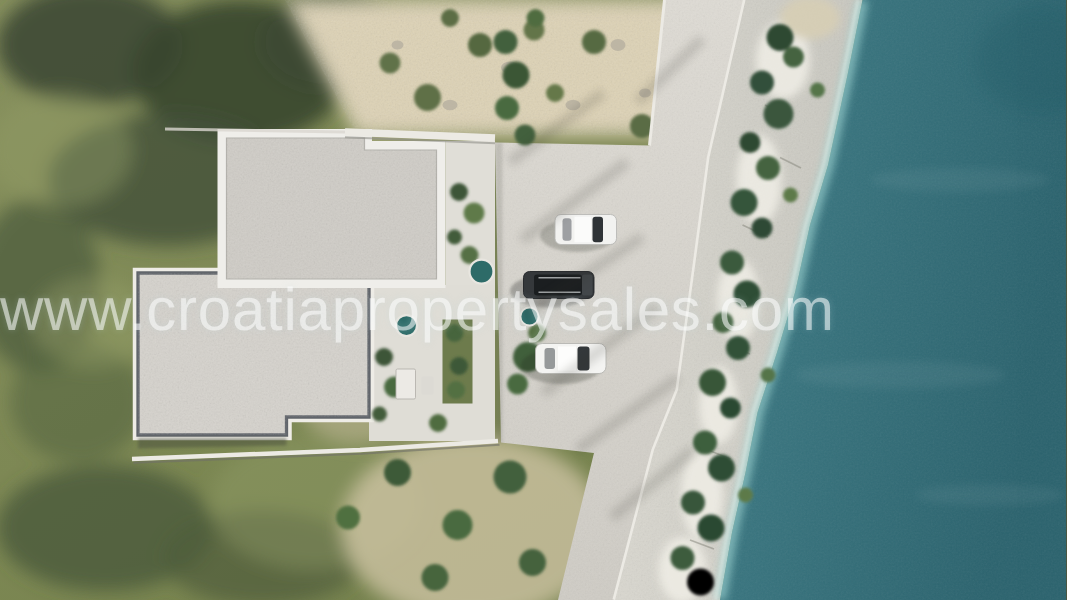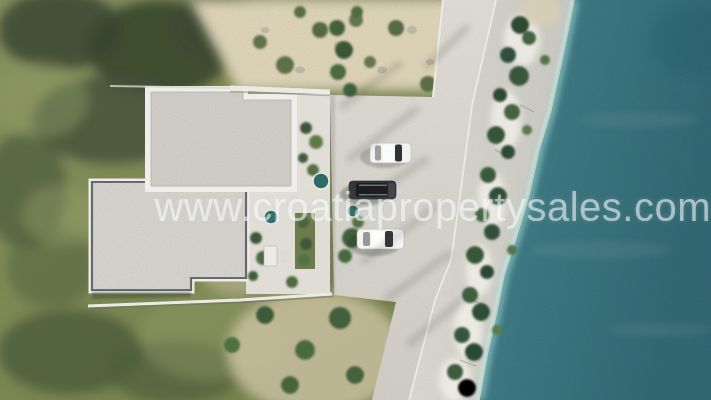--- a/index.html
+++ b/index.html
@@ -3,21 +3,21 @@
 <meta charset="utf-8">
 <style>
   html,body{margin:0;padding:0;background:#222;}
   .stage{
     position:relative;width:711px;height:400px;overflow:hidden;
     background:#7e8855;font-family:"Liberation Sans",sans-serif;
   }
   .stage svg{position:absolute;left:0;top:0;}
   .watermark{
     position:absolute;left:0;top:185px;width:711px;
-    text-align:right;white-space:nowrap;
+    text-align:left;white-space:nowrap;
     font-size:40px;font-weight:400;letter-spacing:.5px;
     color:rgba(255,255,255,0.55);
     text-shadow:0 0 5px rgba(190,220,225,0.25);
     pointer-events:none;
   }
 </style>
 </head>
 <body>
 
 <div class="stage">

